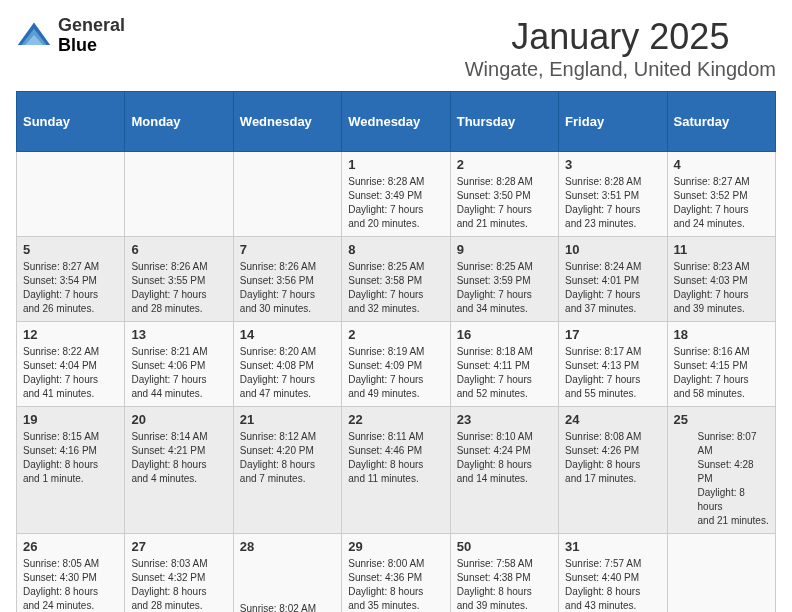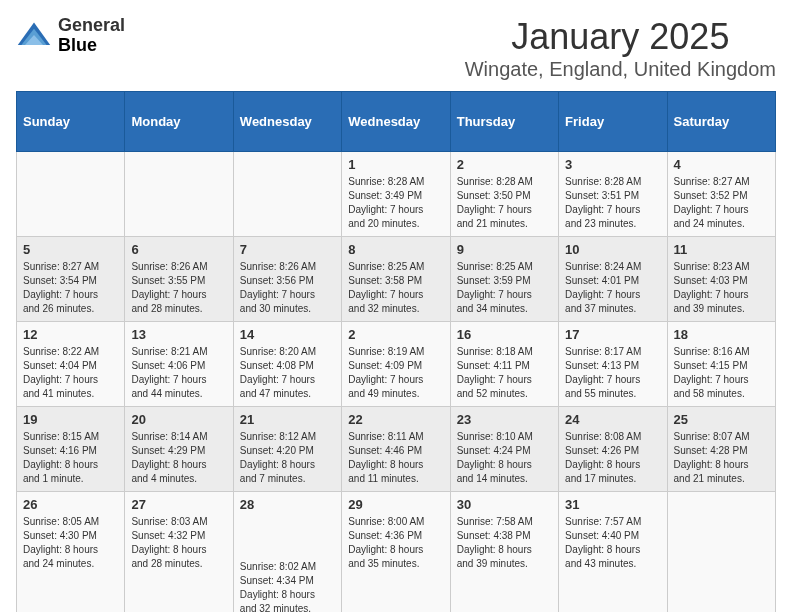--- a/index.html
+++ b/index.html
@@ -266,21 +266,21 @@
         <td>
           <div class="day-number">19</div>
           <div class="day-info" style="white-space: pre-line;">Sunrise: 8:15 AM
 Sunset: 4:16 PM
 Daylight: 8 hours
 and 1 minute.</div>
         </td>
         <td>
           <div class="day-number">20</div>
           <div class="day-info" style="white-space: pre-line;">Sunrise: 8:14 AM
-Sunset: 4:29 PM
+Sunset: 4:21 PM
 Daylight: 8 hours
 and 4 minutes.</div>
         </td>
         <td>
           <div class="day-number">21</div>
           <div class="day-info" style="white-space: pre-line;">Sunrise: 8:12 AM
 Sunset: 4:20 PM
 Daylight: 8 hours
 and 7 minutes.</div>
         </td>
@@ -300,21 +300,21 @@
         </td>
         <td>
           <div class="day-number">24</div>
           <div class="day-info" style="white-space: pre-line;">Sunrise: 8:08 AM
 Sunset: 4:26 PM
 Daylight: 8 hours
 and 17 minutes.</div>
         </td>
         <td>
           <div class="day-number">25</div>
-          <div class="day-info" style="white-space: pre-line;">Sunrise: 8:07 AM
+          <div class="day-info" style="white-space: pre-line; margin-left: 24px;">Sunrise: 8:07 AM
 Sunset: 4:28 PM
 Daylight: 8 hours
 and 21 minutes.</div>
         </td>
       </tr>
       <tr>
         <td>
           <div class="day-number">26</div>
           <div class="day-info" style="white-space: pre-line;">Sunrise: 8:05 AM
 Sunset: 4:30 PM
@@ -336,21 +336,21 @@
 and 32 minutes.</div>
         </td>
         <td>
           <div class="day-number">29</div>
           <div class="day-info" style="white-space: pre-line;">Sunrise: 8:00 AM
 Sunset: 4:36 PM
 Daylight: 8 hours
 and 35 minutes.</div>
         </td>
         <td>
-          <div class="day-number">30</div>
+          <div class="day-number">50</div>
           <div class="day-info" style="white-space: pre-line;">Sunrise: 7:58 AM
 Sunset: 4:38 PM
 Daylight: 8 hours
 and 39 minutes.</div>
         </td>
         <td>
           <div class="day-number">31</div>
           <div class="day-info" style="white-space: pre-line;">Sunrise: 7:57 AM
 Sunset: 4:40 PM
 Daylight: 8 hours

